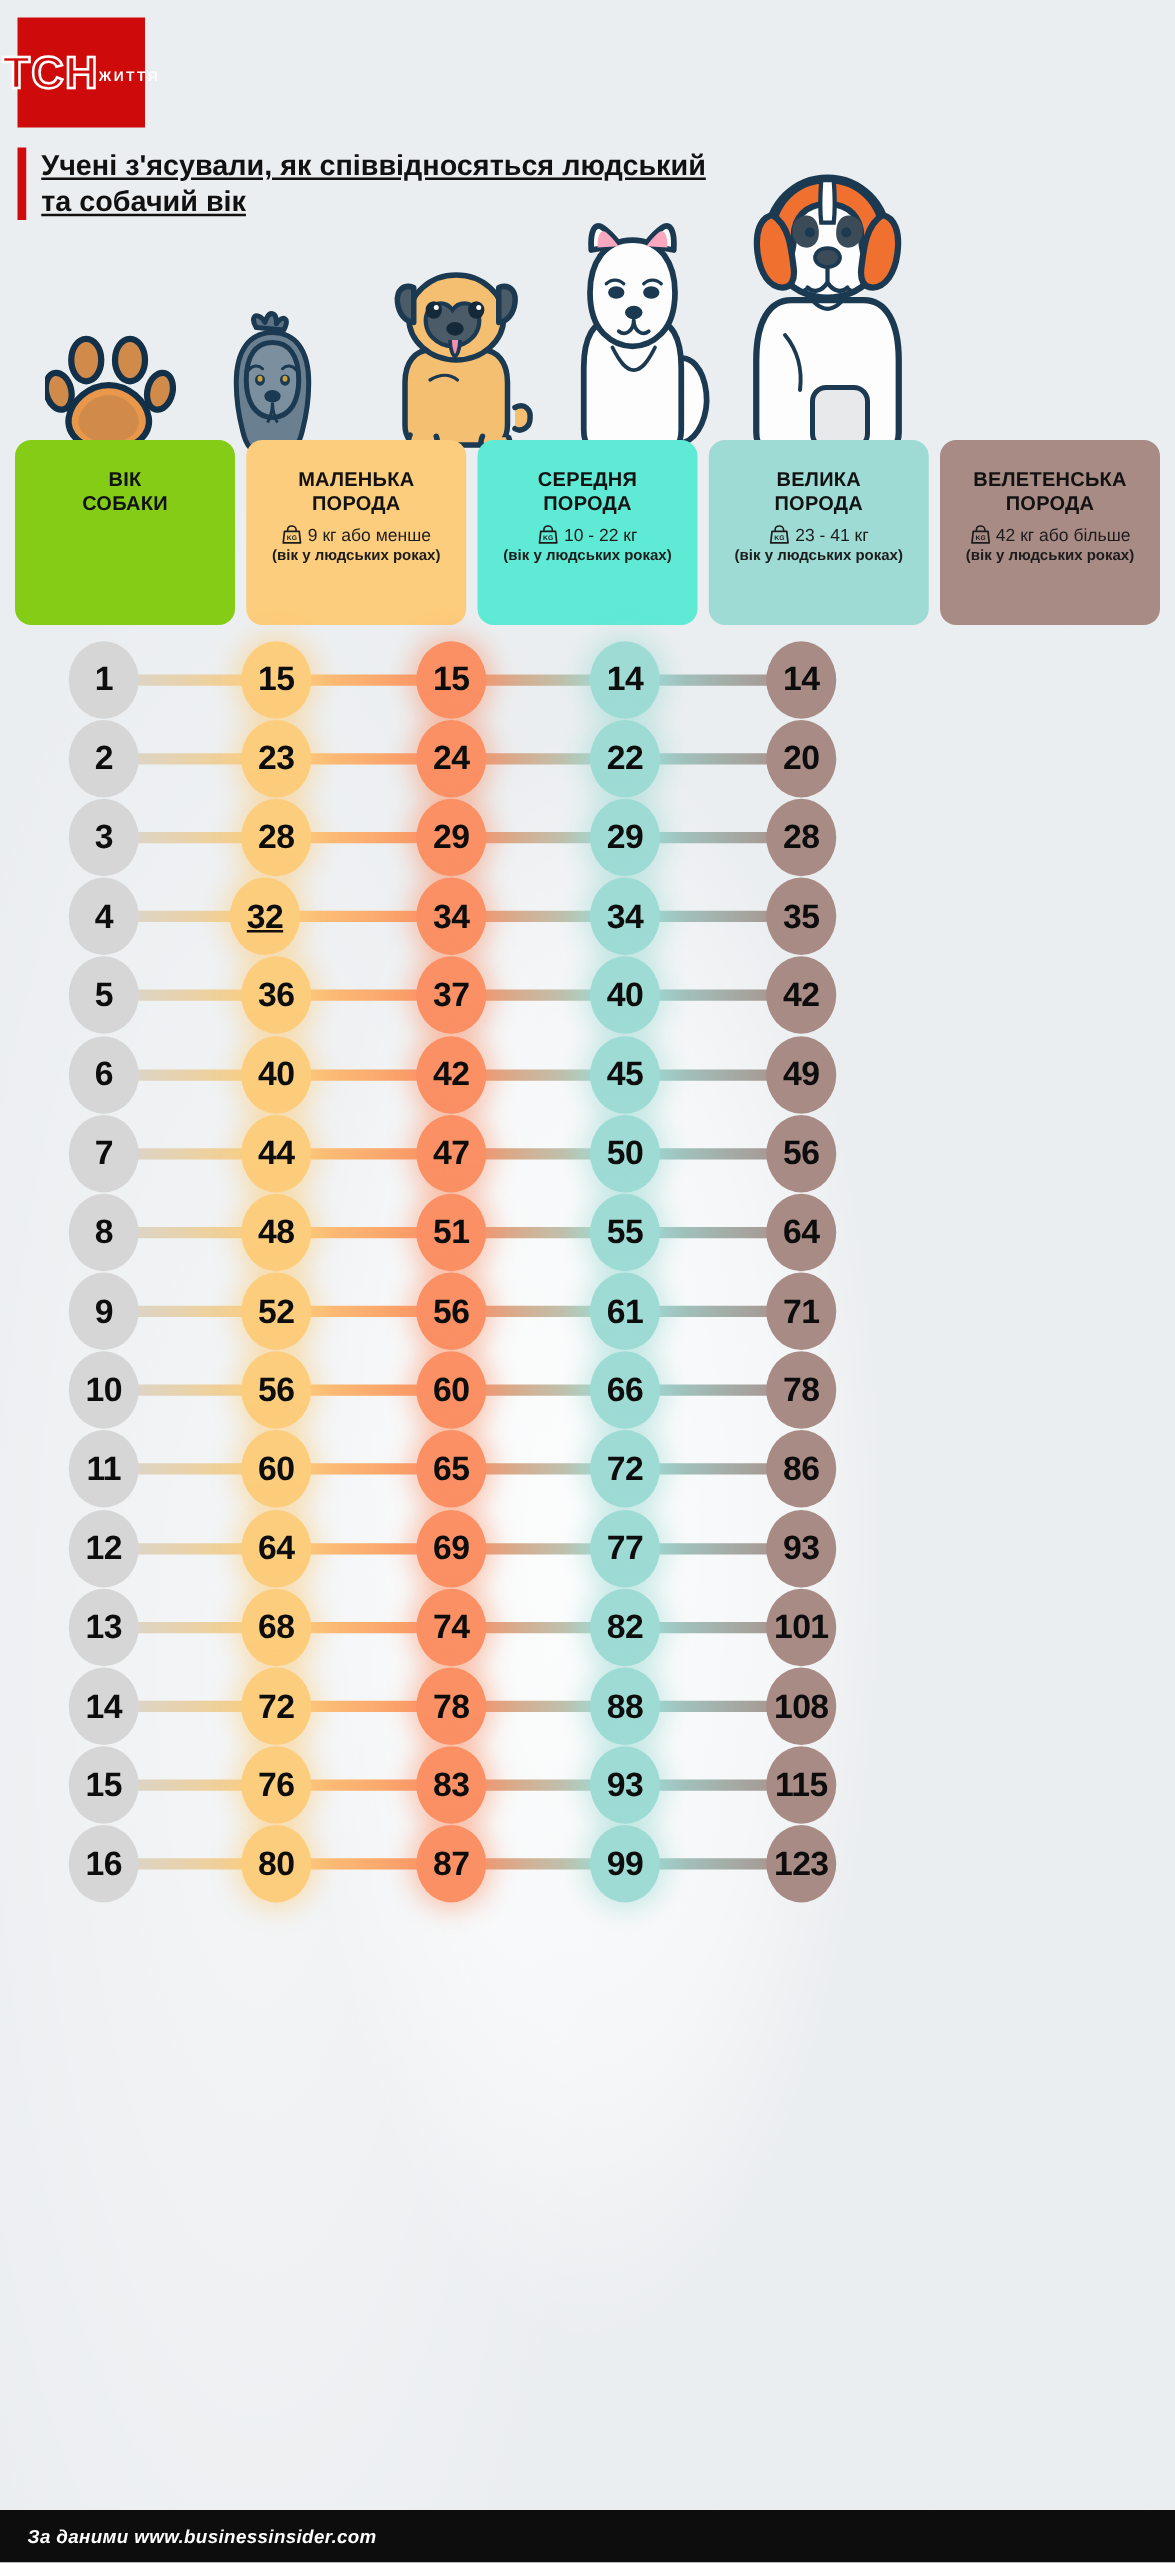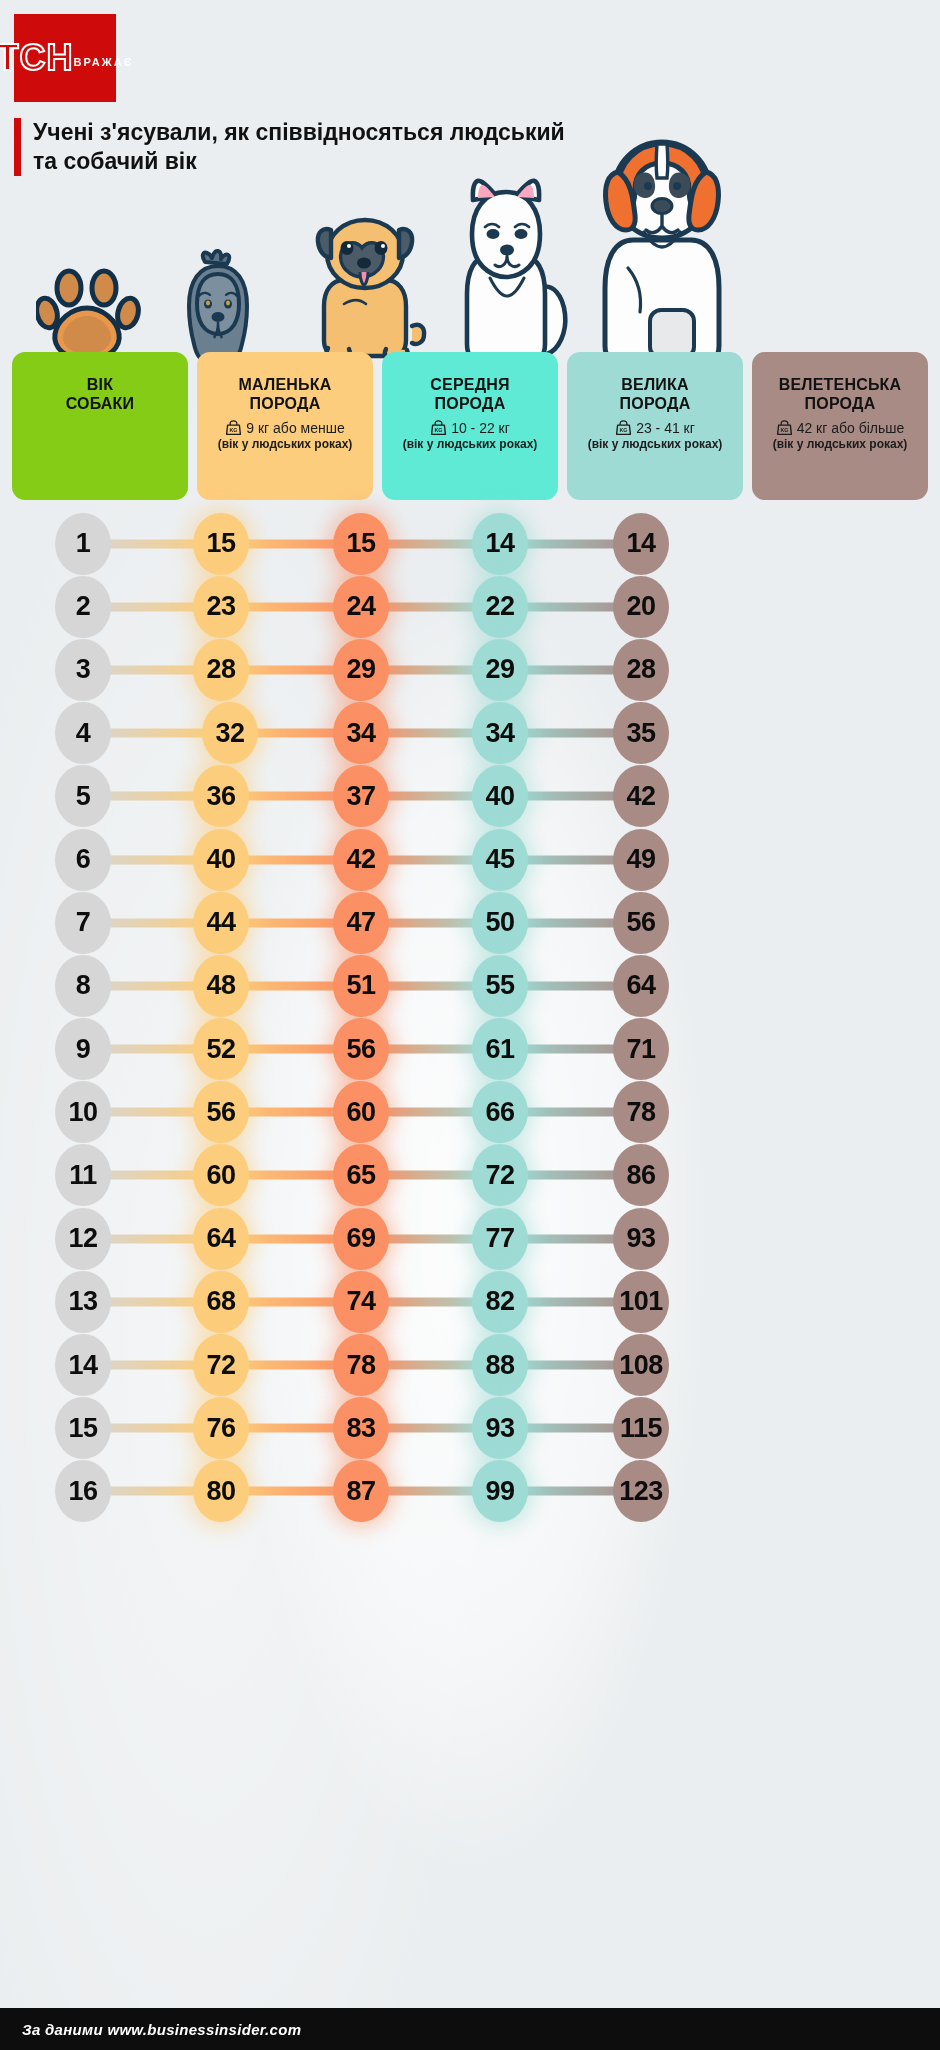--- a/index.html
+++ b/index.html
@@ -59,21 +59,21 @@
   .logo-sub{ font-size:11px; font-weight:700; letter-spacing:2px; margin-top:7px; }
   .title-bar{
     flex:1; margin-left:13px; background:#000; display:flex; align-items:center; justify-content:center;
   }
   .title-bar h1{
     color:#fff; font-size:58px; font-weight:700; letter-spacing:2px;
     transform:scaleY(1.22); font-family:"Liberation Sans",sans-serif;
   }
   .subtitle-wrap{ display:flex; padding:14px 0 0 14px; }
   .red-bar{ width:7px; background:#cf0a0a; flex:none; margin-right:12px; }
-  .subtitle{ font-size:23px; font-weight:700; line-height:1.26; color:#111; max-width:560px; }
+  .subtitle{ font-size:23px; font-weight:700; line-height:1.26; color:#111; max-width:560px;text-decoration:underline; }
 
   
   .illu-row{
     position:absolute; top:118px; left:0; width:940px; height:250px; z-index:4;
     pointer-events:none;
   }
   .illu{ position:absolute; bottom:0; }
 
   
   .cards{
@@ -126,21 +126,21 @@
 <body>
 
 <div class="bone-bg"></div>
 <div class="veil"></div>
 
 <div class="page">
 
   <div class="topbar">
     <div class="logo">
       <div class="logo-main">ТСН</div>
-      <div class="logo-sub">ВРАЖАЄ</div>
+      <div class="logo-sub">ЖИТТЯ</div>
     </div>
   </div>
 
   <div class="subtitle-wrap">
     <div class="red-bar"></div>
     <div class="subtitle">Учені з'ясували, як співвідносяться людський та собачий вік</div>
   </div>
 
   <div class="illu-row">
 
@@ -321,21 +321,21 @@
         <div class="cell k2" style="left: 361px;">29</div>
         <div class="cell k3" style="left: 500px;">29</div>
         <div class="cell k4" style="left: 641px;">28</div>
       </div>
       <div class="trow">
         <div class="conn" style="left: 83px; width: 138px; background: linear-gradient(90deg, rgb(214, 214, 214), rgb(252, 205, 124));"></div>
         <div class="conn" style="left: 221px; width: 140px; background: linear-gradient(90deg, rgb(252, 205, 124), rgb(250, 144, 100));"></div>
         <div class="conn" style="left: 361px; width: 139px; background: linear-gradient(90deg, rgb(250, 144, 100), rgb(158, 219, 213));"></div>
         <div class="conn" style="left: 500px; width: 141px; background: linear-gradient(90deg, rgb(158, 219, 213), rgb(169, 139, 134));"></div>
         <div class="cell k0" style="left: 83px;">4</div>
-        <div class="cell k1" style="left: 230px;">32</div>
+        <div class="cell k1" style="left: 212px; text-decoration: underline;">32</div>
         <div class="cell k2" style="left: 361px;">34</div>
         <div class="cell k3" style="left: 500px;">34</div>
         <div class="cell k4" style="left: 641px;">35</div>
       </div>
       <div class="trow">
         <div class="conn" style="left: 83px; width: 138px; background: linear-gradient(90deg, rgb(214, 214, 214), rgb(252, 205, 124));"></div>
         <div class="conn" style="left: 221px; width: 140px; background: linear-gradient(90deg, rgb(252, 205, 124), rgb(250, 144, 100));"></div>
         <div class="conn" style="left: 361px; width: 139px; background: linear-gradient(90deg, rgb(250, 144, 100), rgb(158, 219, 213));"></div>
         <div class="conn" style="left: 500px; width: 141px; background: linear-gradient(90deg, rgb(158, 219, 213), rgb(169, 139, 134));"></div>
         <div class="cell k0" style="left: 83px;">5</div>

